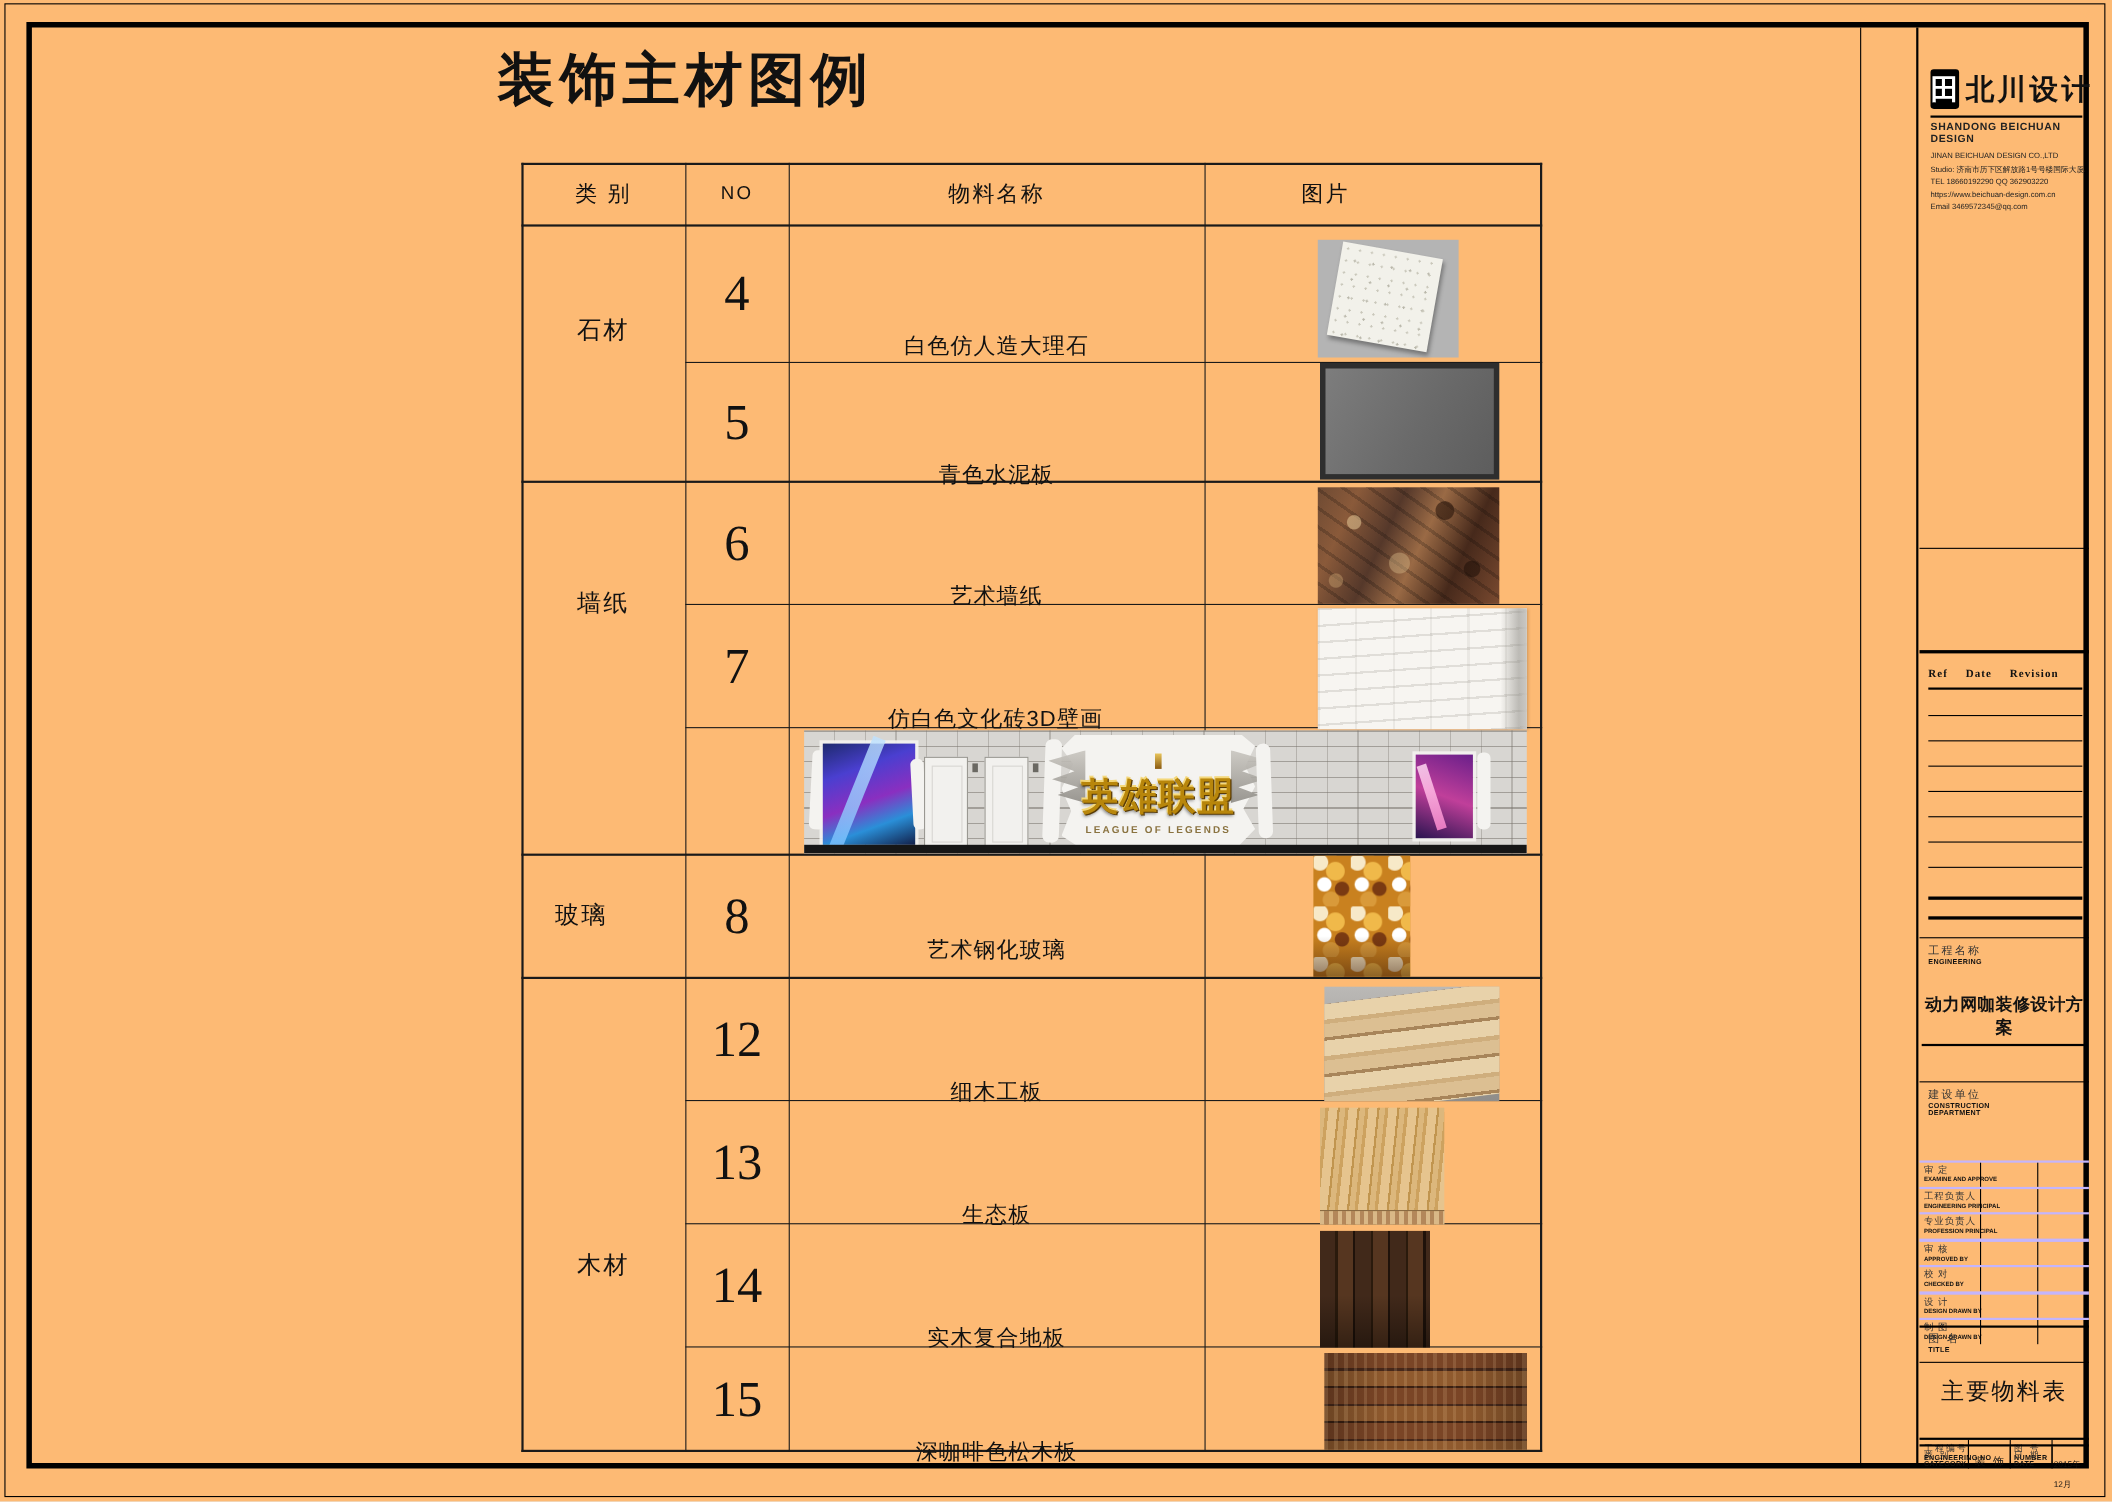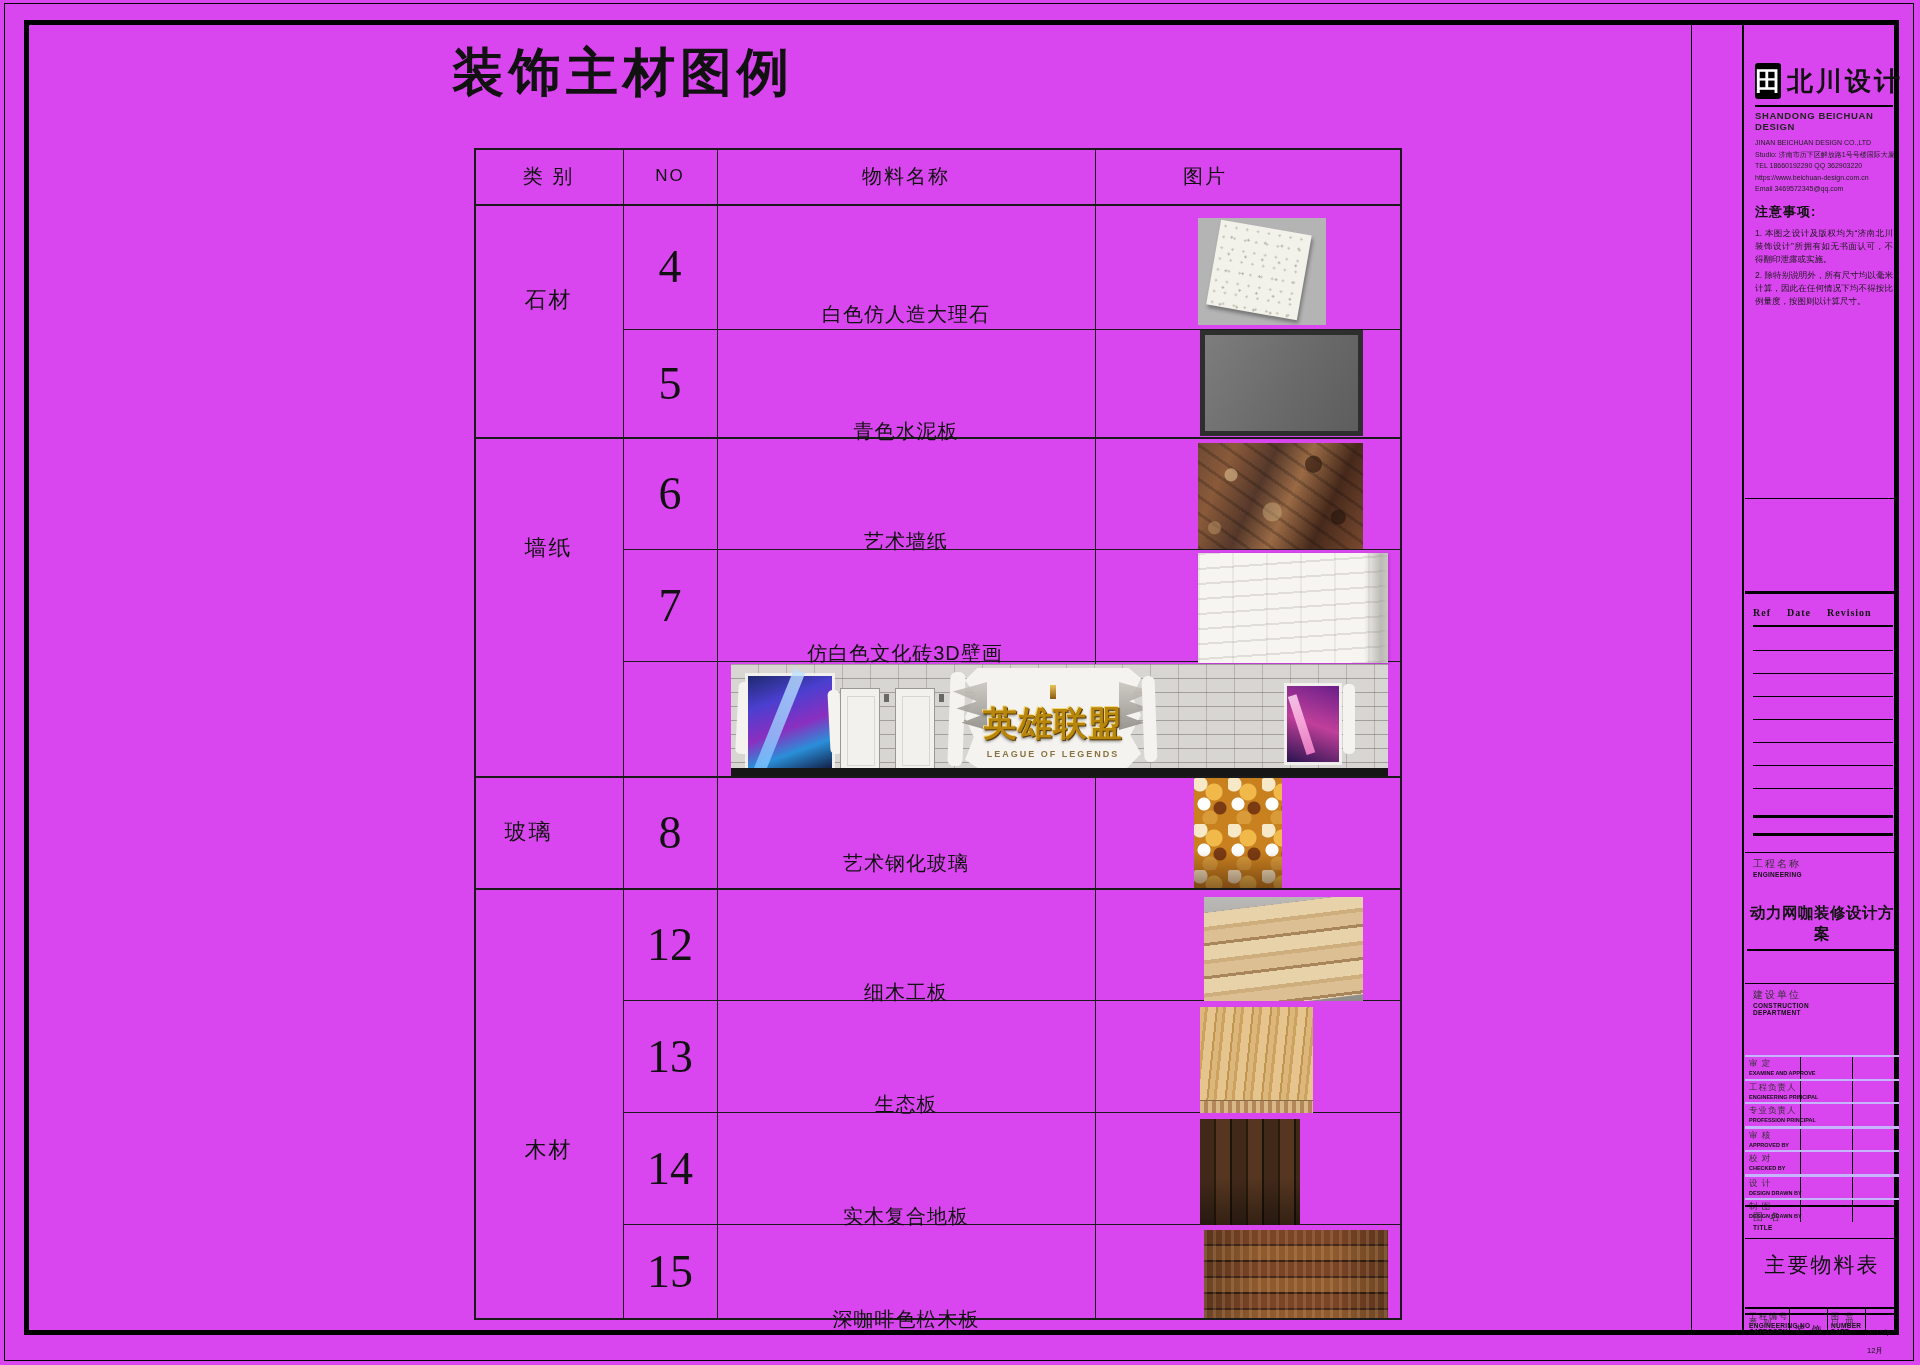--- a/index.html
+++ b/index.html
@@ -1,16 +1,16 @@
 <!DOCTYPE html>
 <html><head>
 <meta charset="utf-8">
 <style>
   html,body{margin:0;padding:0;background:#e9e9e9;}
-  .sheet{position:relative;width:1920px;height:1365px;background:#d946ef;font-family:"Liberation Sans",sans-serif;color:#111;overflow:hidden;}
+  .sheet{position:relative;width:1920px;height:1365px;background:#fdba74;font-family:"Liberation Sans",sans-serif;color:#111;overflow:hidden;}
   
   .outer-frame{position:absolute;left:4px;top:3px;width:1908px;height:1356px;border:1px solid #000;}
   .inner-frame{position:absolute;left:24px;top:20px;width:1875px;height:1315px;border:5px solid #000;box-sizing:border-box;}
   .vline-sheet{position:absolute;top:25px;height:1305px;background:#000;}
   
   .main-title{position:absolute;left:452px;top:38px;font-size:52px;font-weight:700;letter-spacing:5px;margin:0;}
   
   .hl,.vl{position:absolute;background:#1a1a1a;}
   
   .cell{position:absolute;display:flex;align-items:center;justify-content:center;}
@@ -238,25 +238,20 @@
     <div class="logo-sub">SHANDONG BEICHUAN DESIGN</div>
 
     <div class="company">
       <div class="ln">JINAN BEICHUAN DESIGN CO.,LTD</div>
       <div class="ln">Studio: 济南市历下区解放路1号号楼国际大厦A座</div>
       <div class="ln">TEL 18660192290      QQ 362903220</div>
       <div class="ln">https://www.beichuan-design.com.cn</div>
       <div class="ln">Email 3469572345@qq.com</div>
     </div>
 
-    <div class="notes">
-      <div class="nt">注意事项:</div>
-      <div class="ni">1. 本图之设计及版权均为“济南北川装饰设计”所拥有如无书面认可，不得翻印泄露或实施。</div>
-      <div class="ni">2. 除特别说明外，所有尺寸均以毫米计算，因此在任何情况下均不得按比例量度，按图则以计算尺寸。</div>
-    </div>
 
     <div class="sec-line" style="top:473px;height:1px"></div>
     <div class="sec-line" style="top:566px;height:3px"></div>
 
     <div class="rev-head">
       <span>Ref</span>
       <span>Date</span>
       <span>Revision</span>
     </div>
     <div class="rev-underline"></div>

